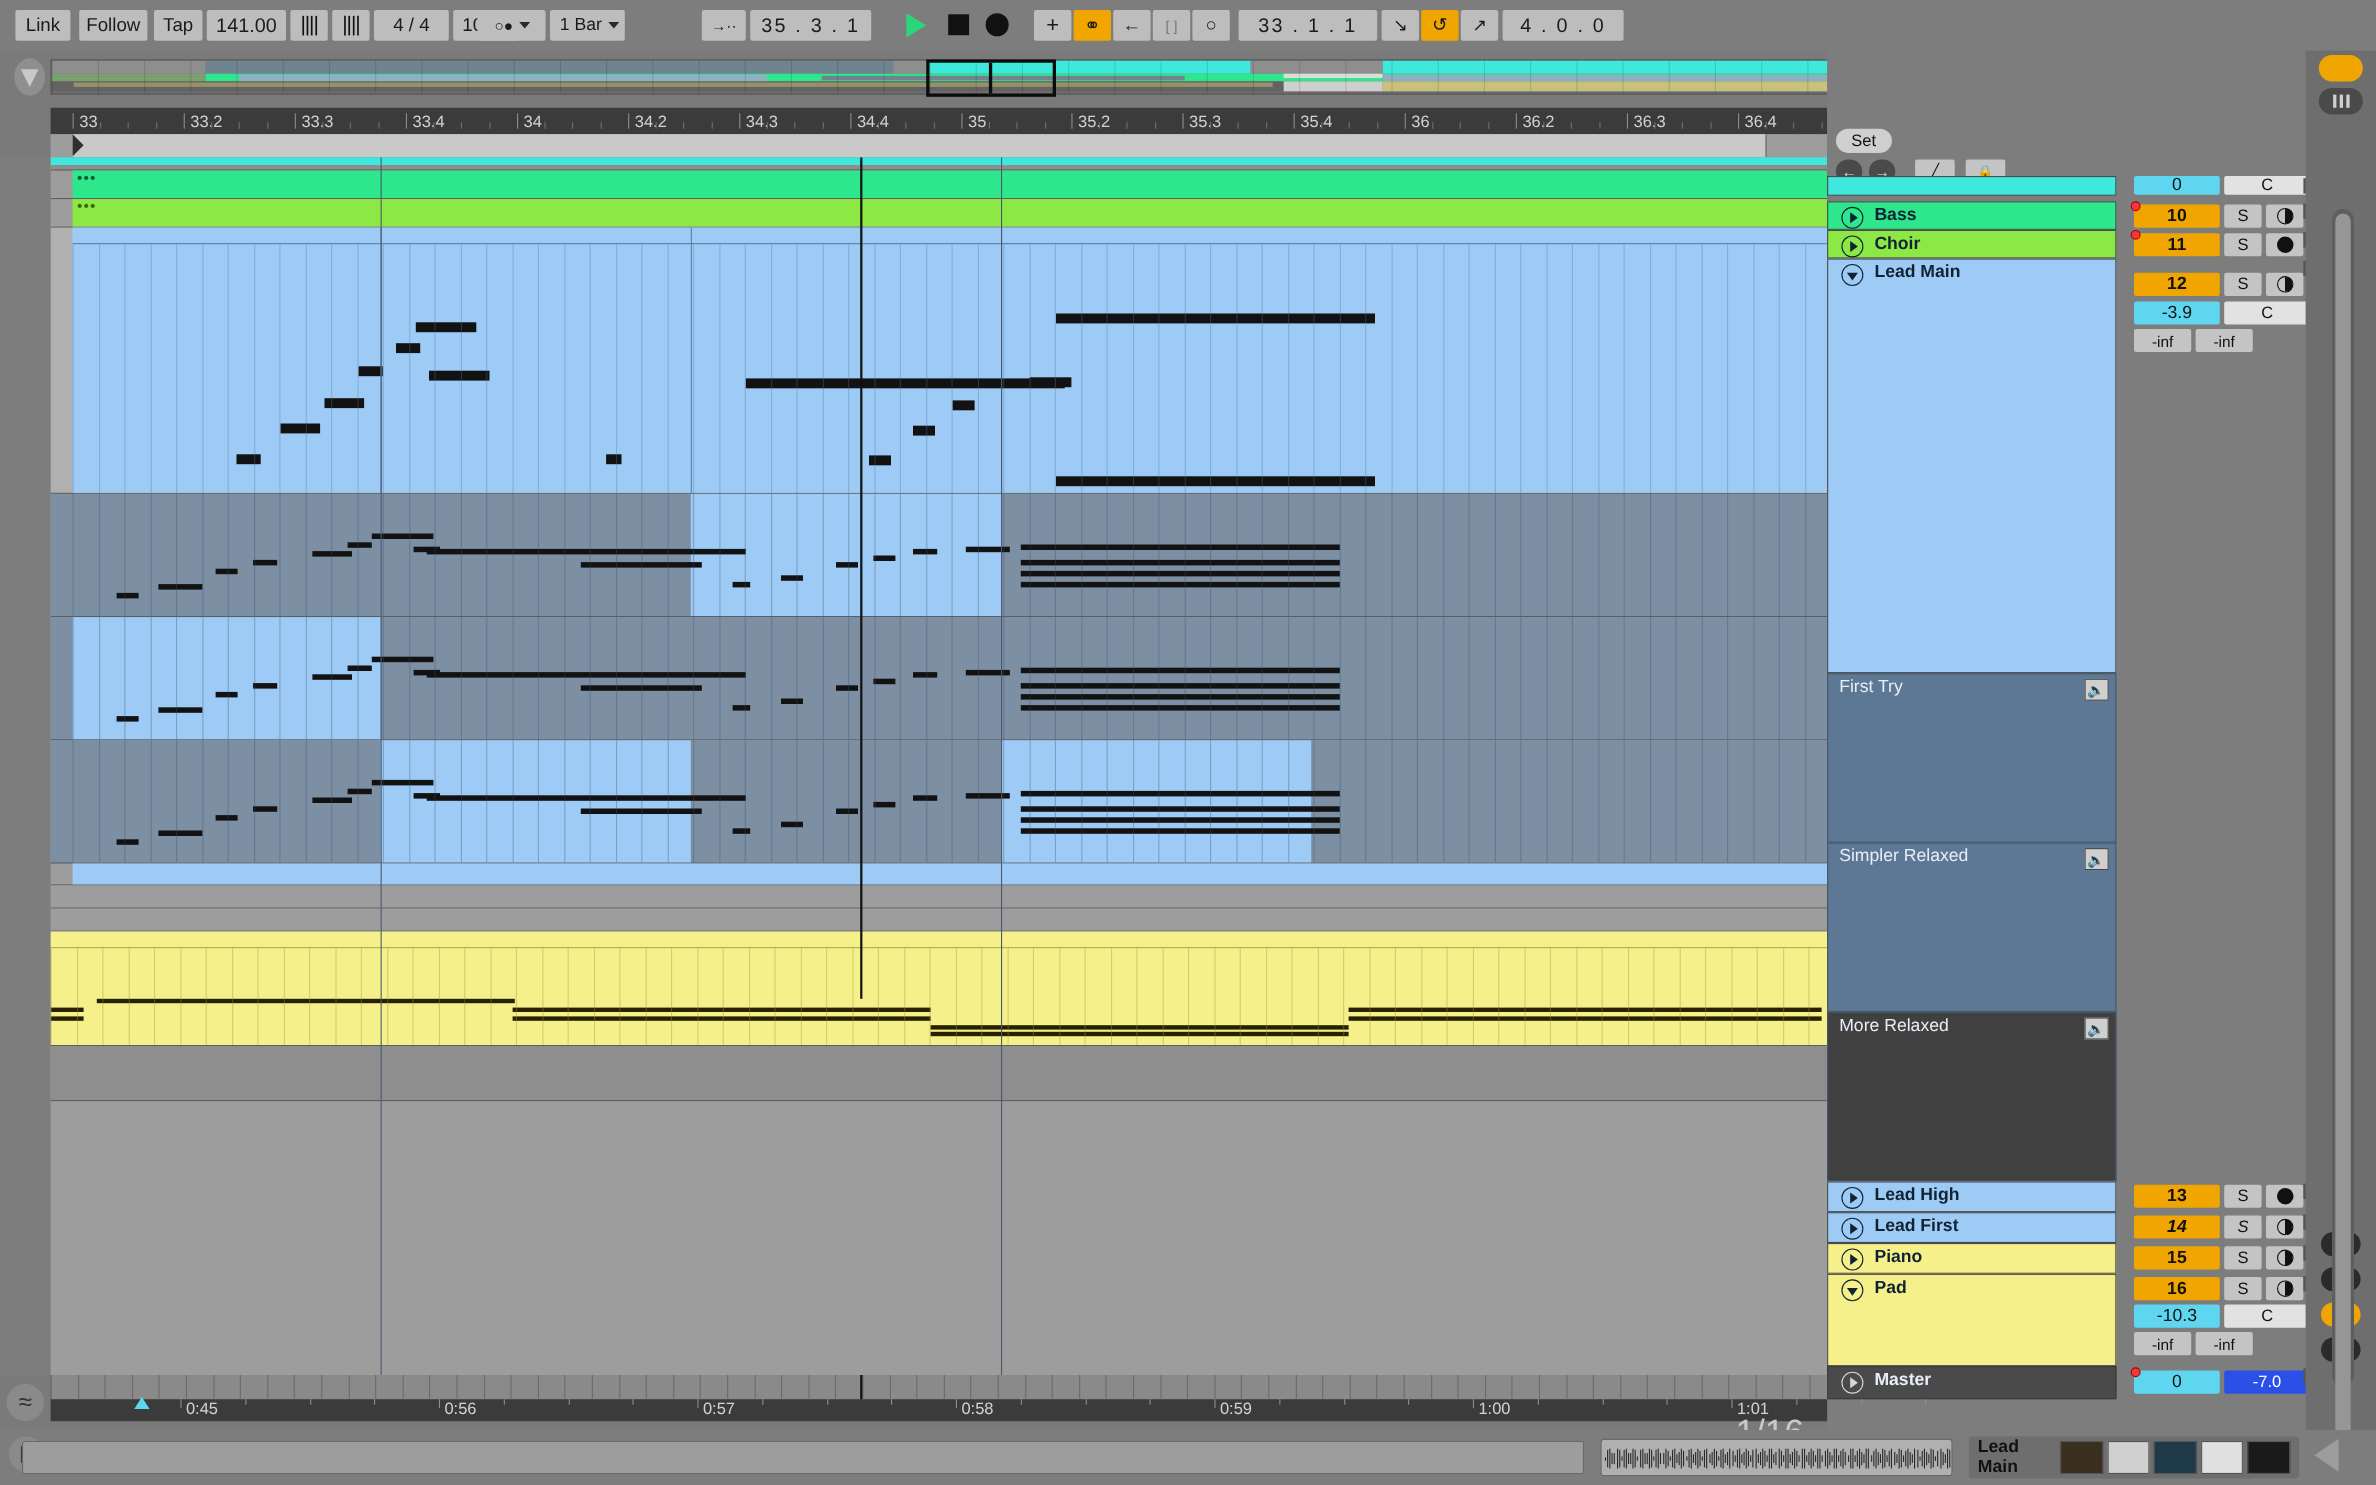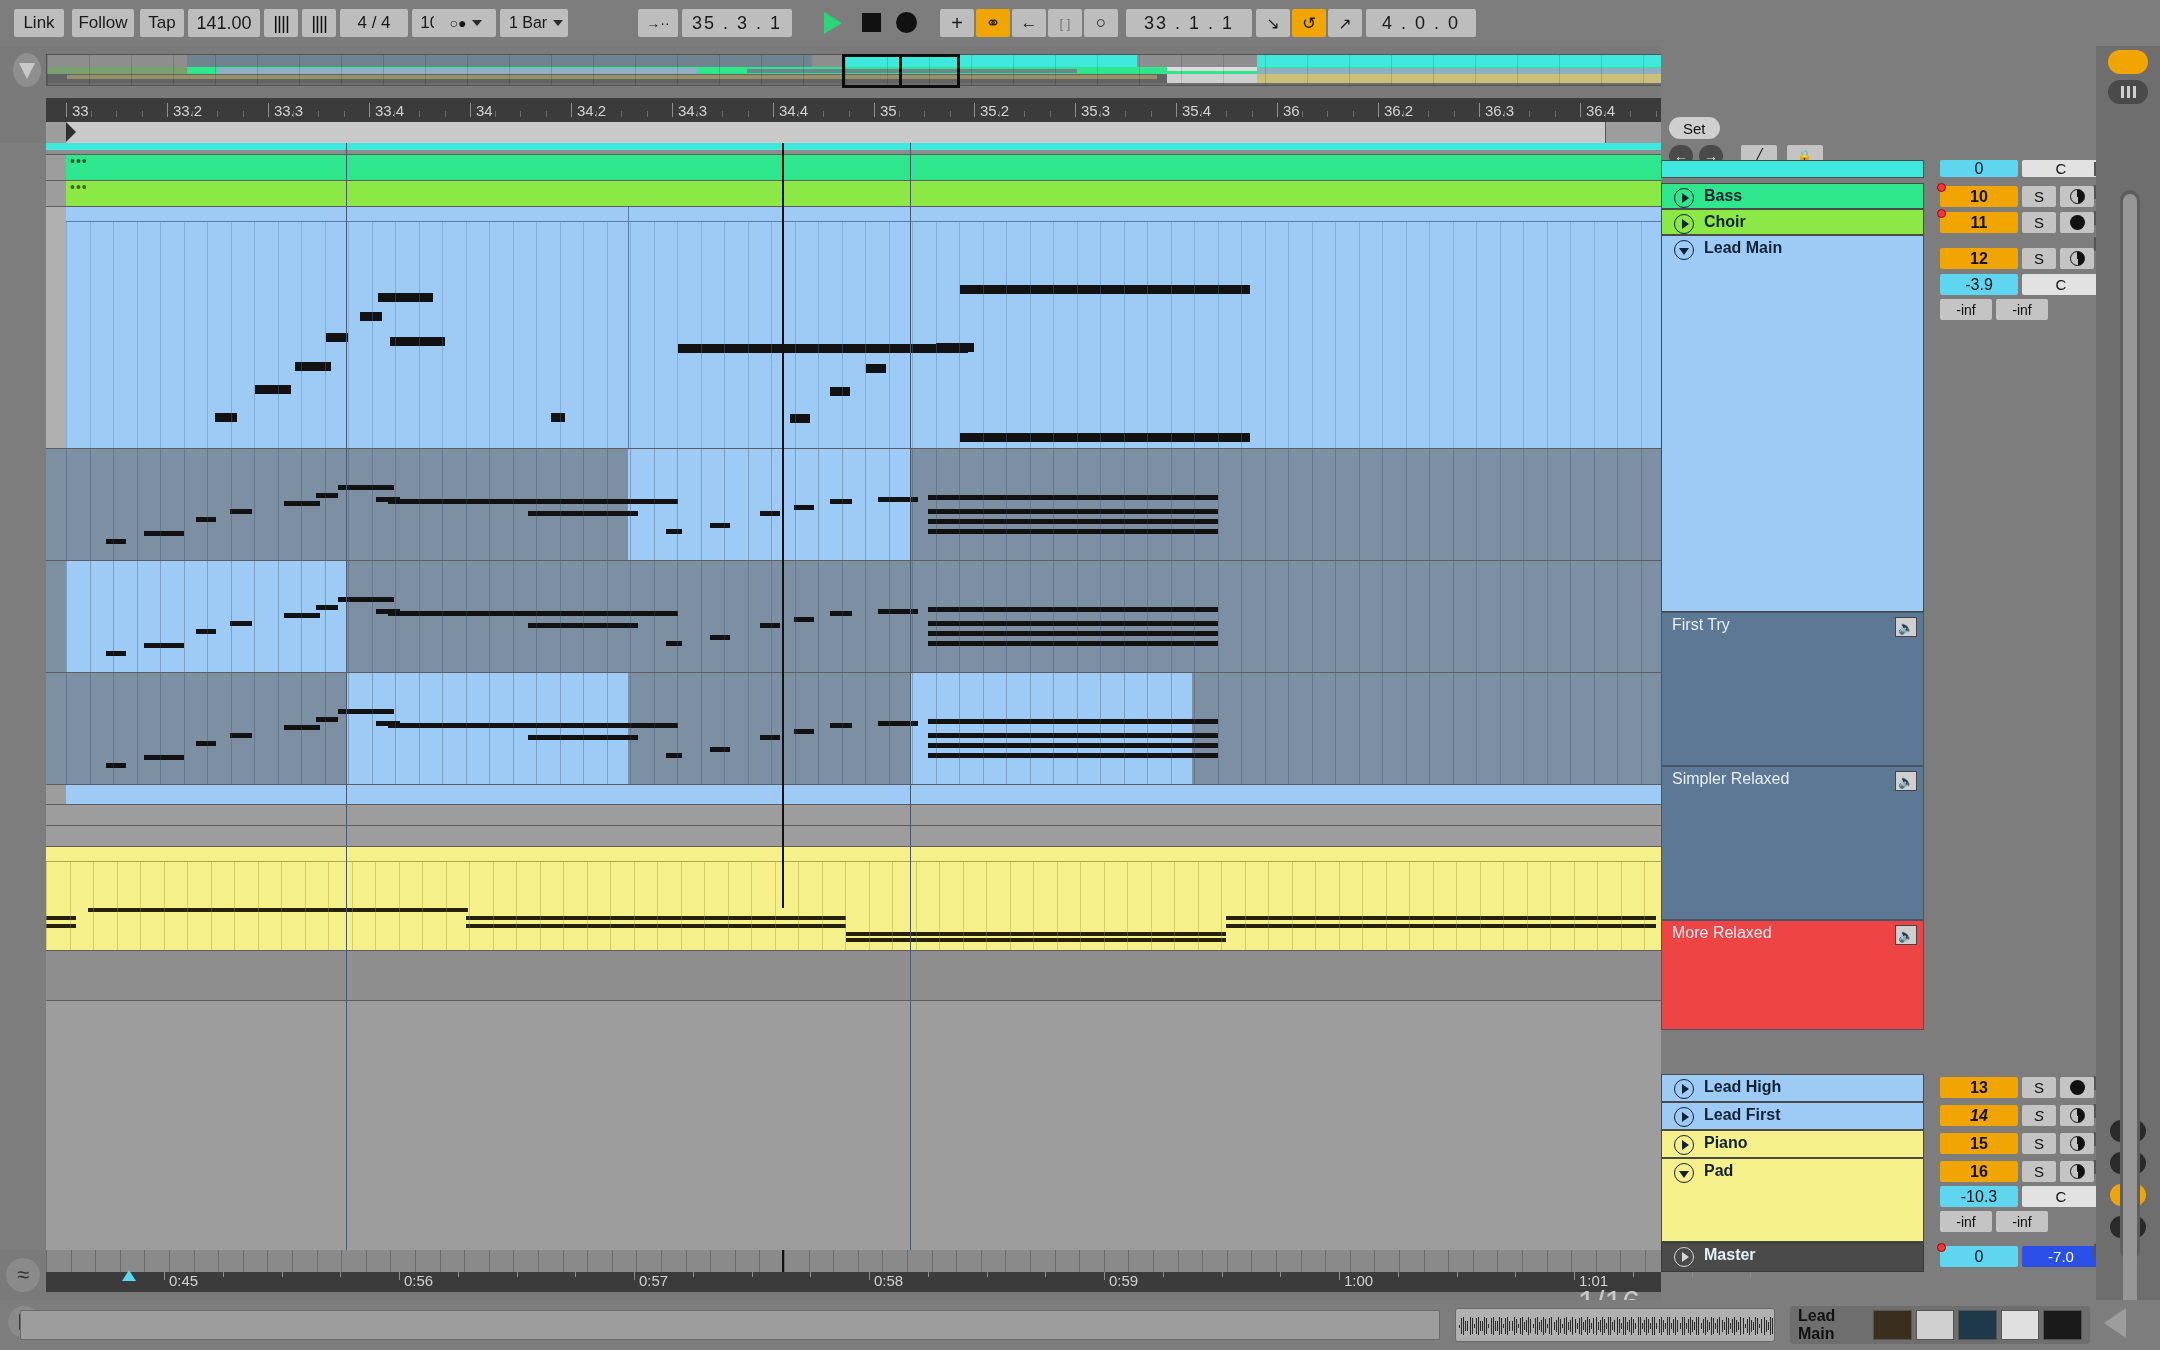--- a/index.html
+++ b/index.html
@@ -971,21 +971,21 @@
 </div>
 
 <div class="thdr" style="top:612px;height:154px;background:#5d7894;border-color:#46576a;">
   <div class="tname light" style="left:10px;">First Try</div>
   <div class="spk">🔈</div>
 </div>
 <div class="thdr" style="top:766px;height:154px;background:#5d7894;border-color:#46576a;">
   <div class="tname light" style="left:10px;">Simpler Relaxed</div>
   <div class="spk">🔈</div>
 </div>
-<div class="thdr" style="top:920px;height:110px;background:#ef4444;border-color:#46576a;">
+<div class="thdr" style="top:920px;height:154px;background:#404040;border-color:#46576a;">
   <div class="tname light" style="left:10px;">More Relaxed</div>
   <div class="spk">🔈</div>
 </div>
 
 <div class="thdr" style="top:1074px;height:28px;background:#9dcbf5;">
   <div class="fold">
       <i></i>
     </div>
   <div class="tname">Lead High</div>
 </div>

